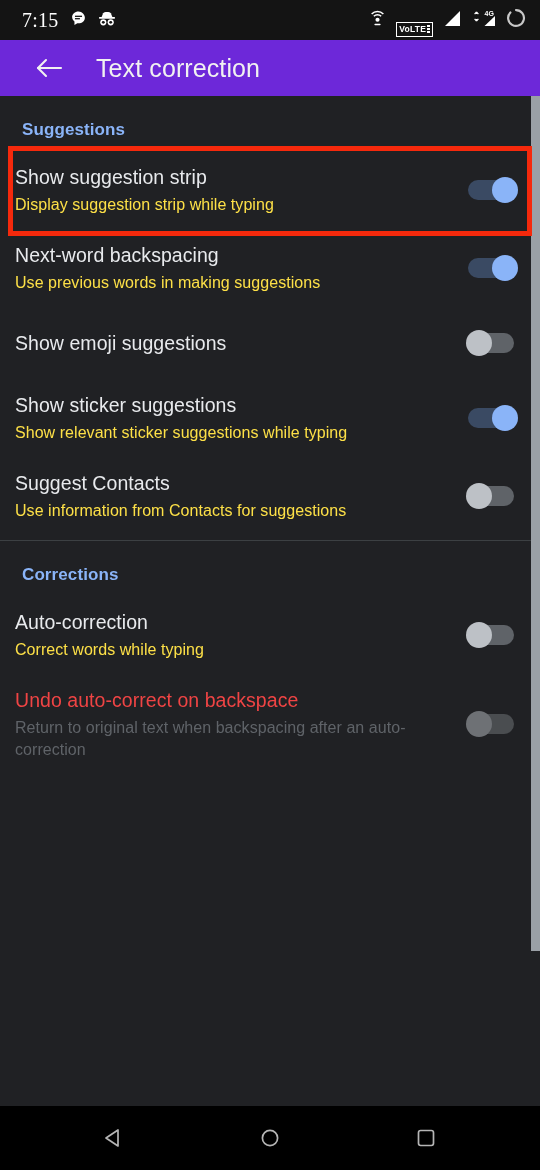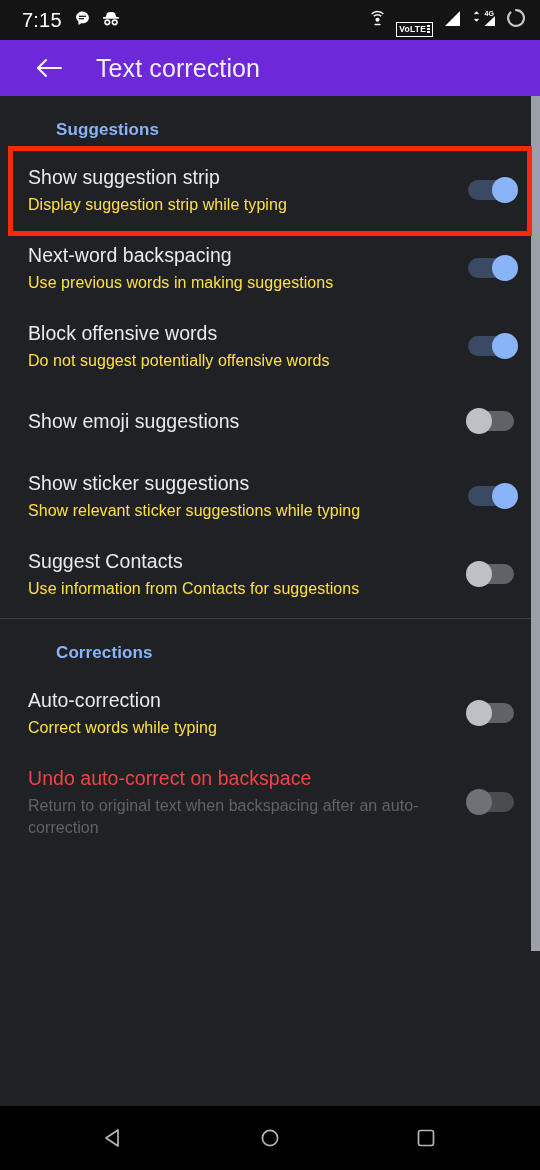--- a/index.html
+++ b/index.html
@@ -24,20 +24,21 @@
     display: flex;
     align-items: center;
     padding: 0 14px 0 22px;
     flex: 0 0 auto;
   }
   .status-time {
     color: #ffffff;
     font-size: 20px;
     letter-spacing: .2px;
     margin-right: 12px;
+    font-family: Liberation Serif, serif;
   }
   .status-left-icons { display: flex; align-items: center; gap: 10px; }
   .status-right {
     margin-left: auto;
     display: flex;
     align-items: center;
     gap: 9px;
   }
   .volte-box {
     border: 1.6px solid #ffffff;
@@ -99,34 +100,33 @@
     top: 0; right: 0;
     width: 9px;
     height: 855px;
     background: #9aa0a6;
   }
 
   .section-header {
     color: #8ab4f8;
     font-size: 17px;
     font-weight: bold;
-    padding: 24px 0 12px 36px;
+    padding: 24px 0 12px 22px;
     letter-spacing: .1px;
-    margin-left: 20px;
   }
   .divider {
     height: 1px;
     background: #3c4043;
     margin-top: 4px;
   }
 
   .row {
     display: flex;
     align-items: center;
-    padding: 12px 22px 14px 28px;
+    padding: 12px 22px 14px 15px;
     min-height: 72px;
     position: relative;
     justify-content: space-between;
   }
   .row-texts { flex: 1 1 auto; padding-right: 18px; }
   .row-title {
     color: #e8eaed;
     font-size: 19.5px;
     font-weight: 400;
     line-height: 26px;
@@ -283,30 +283,20 @@
             <div class="row-title">Next-word backspacing</div>
             <div class="row-sub">Use previous words in making suggestions</div>
           </div>
           <div class="switch on">
             <div class="track"></div>
             <div class="thumb"></div>
           </div>
         </div>
         <div class="row">
           <div class="row-texts">
-            <div class="row-title">Block offensive words</div>
-            <div class="row-sub">Do not suggest potentially offensive words</div>
-          </div>
-          <div class="switch on">
-            <div class="track"></div>
-            <div class="thumb"></div>
-          </div>
-        </div>
-        <div class="row">
-          <div class="row-texts">
             <div class="row-title">Show emoji suggestions</div>
           </div>
           <div class="switch">
             <div class="track"></div>
             <div class="thumb"></div>
           </div>
         </div>
         <div class="row">
           <div class="row-texts">
             <div class="row-title">Show sticker suggestions</div>

